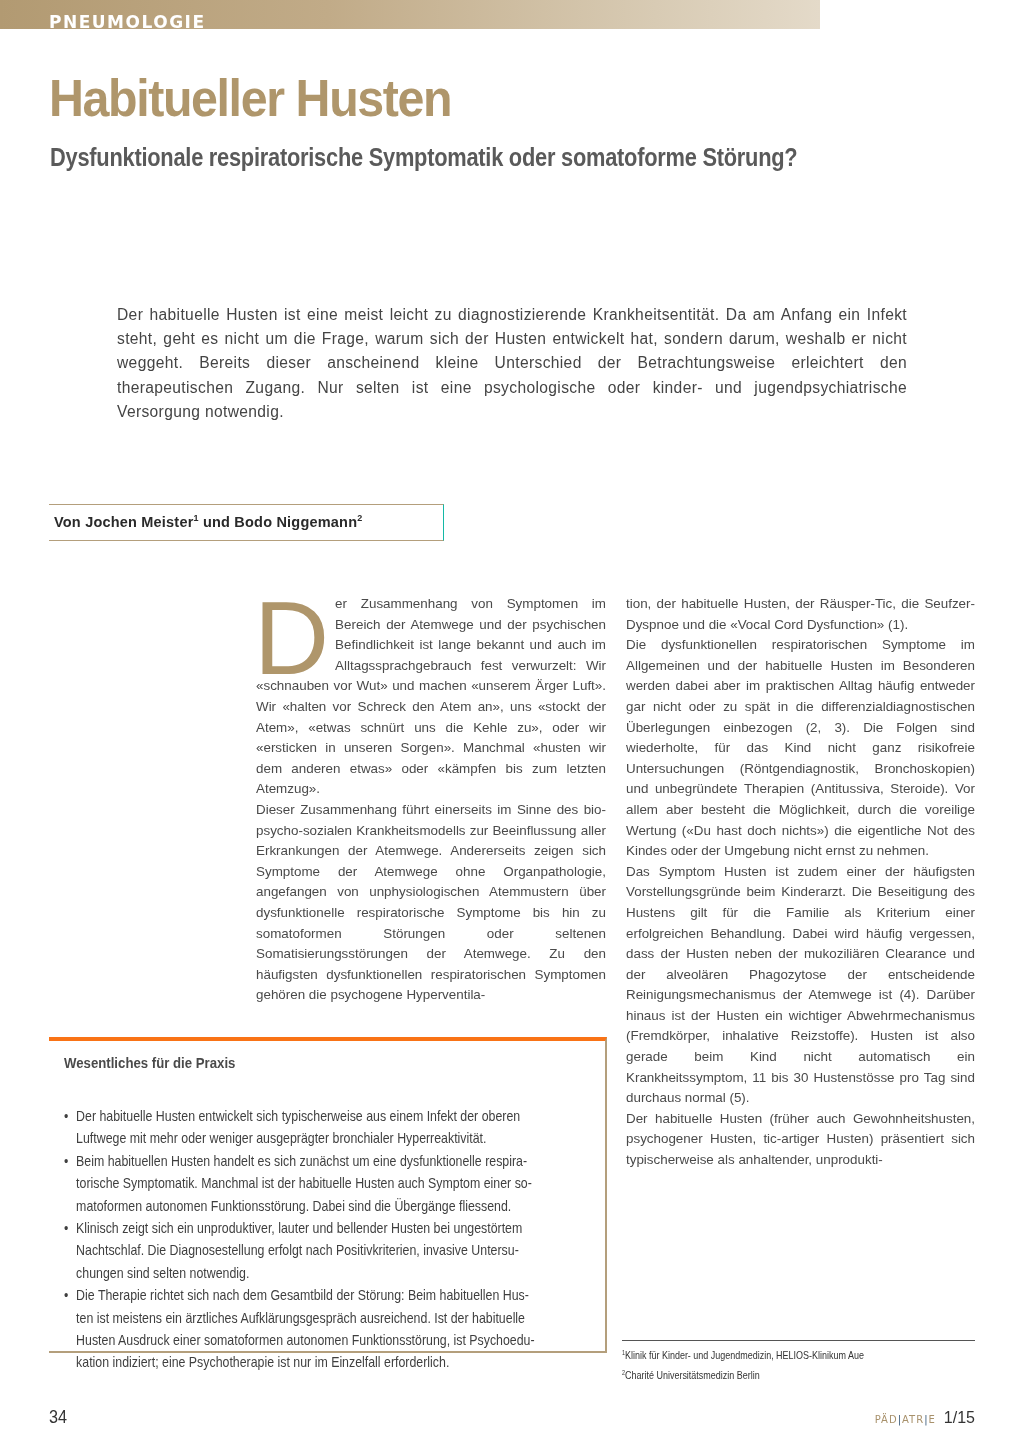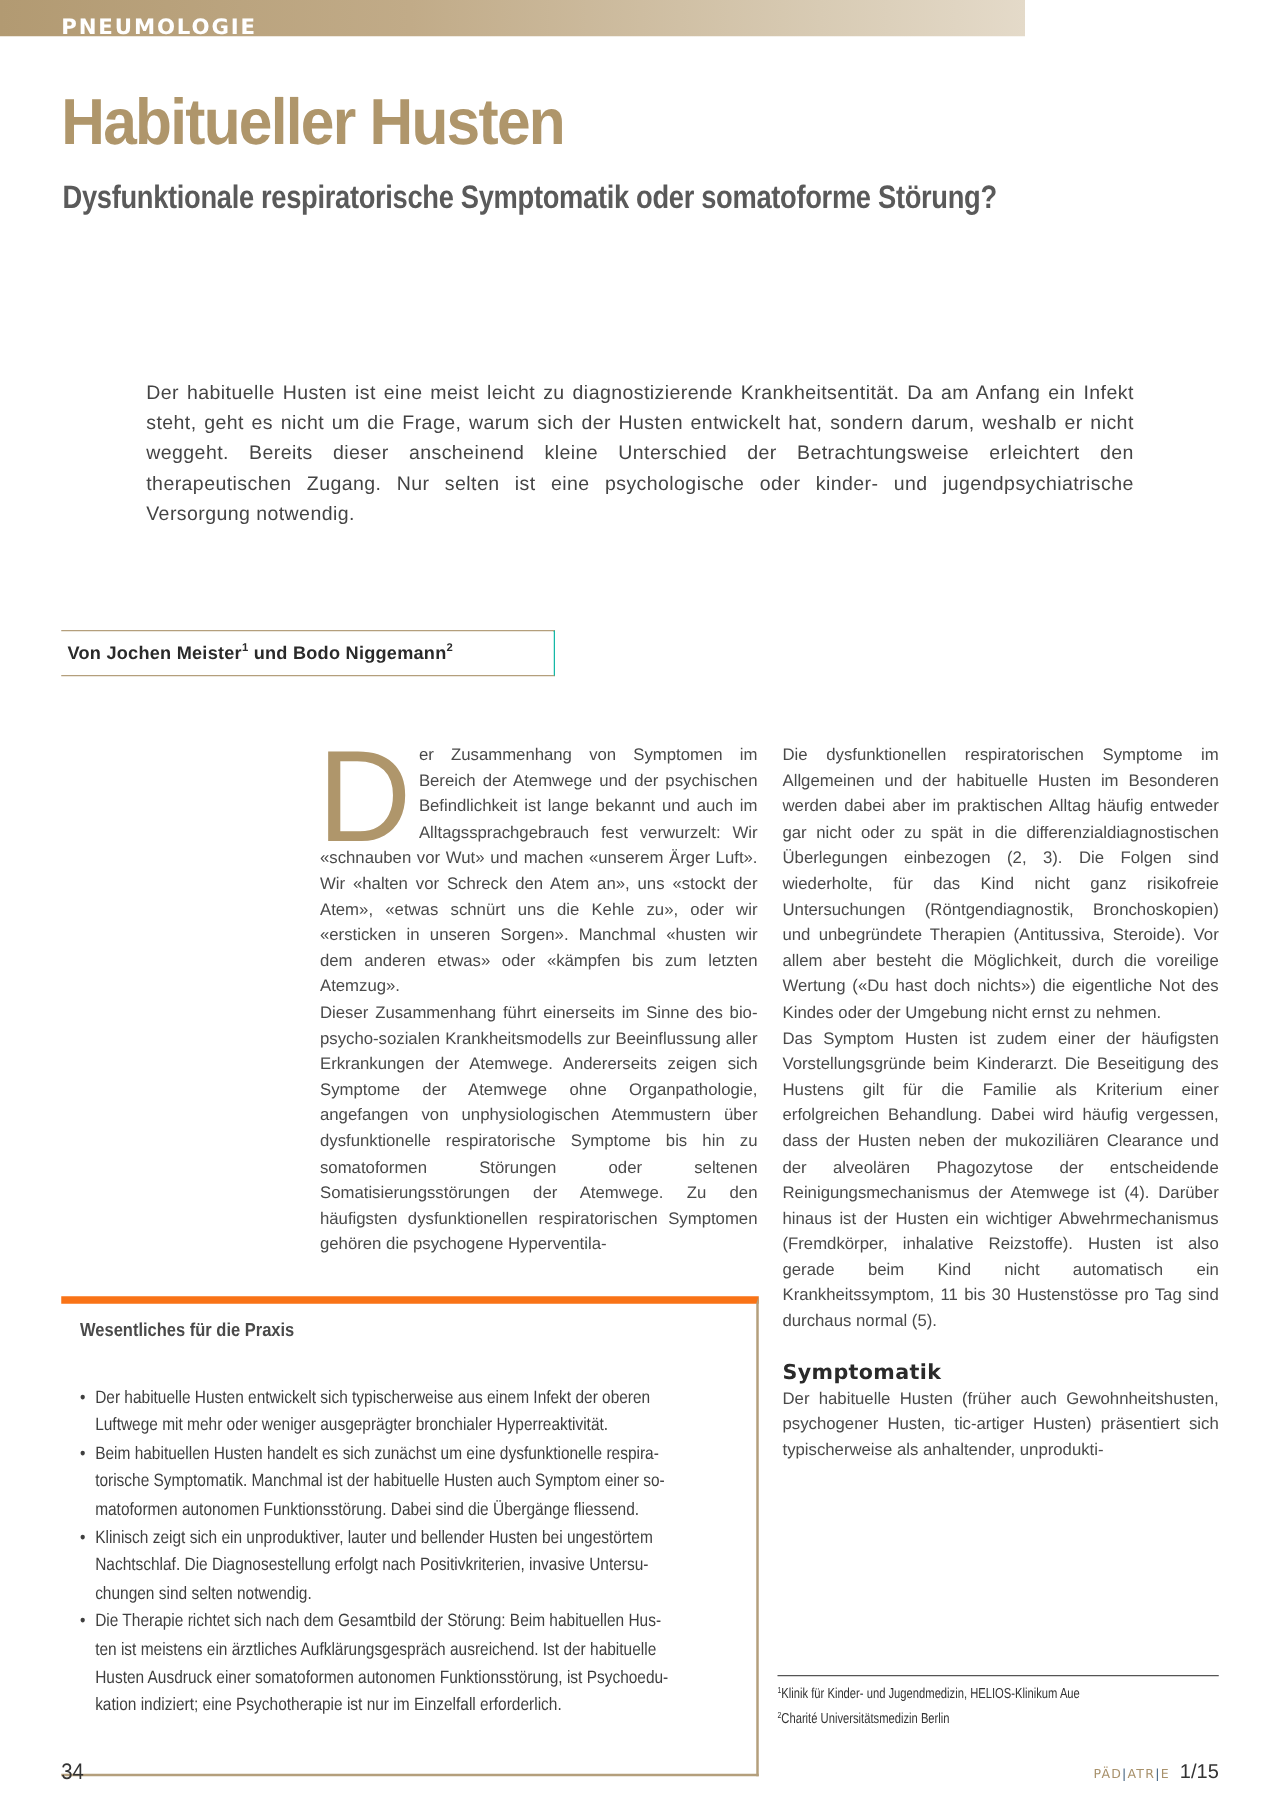--- a/index.html
+++ b/index.html
@@ -56,22 +56,22 @@
       float: left; font-size: 104px; line-height: 80px; color: #af966b;
       margin: 4px 6px -4px -2px; height: 80px; font-family: "Liberation Sans", sans-serif;
     }
 
     .h2 {
       font-family: "DejaVu Sans", sans-serif; font-size: 16.5px; font-weight: bold; color: #2a2a2a;
       margin-top: 19px; line-height: 22px; letter-spacing: 0.3px; font-weight: 600;
     }
 
     .box {
-      position: absolute; left: 49px; top: 1037px; width: 558px; height: 384px;
-      border-top: 6px solid #f97316; border-right: 2px solid #b49f7c; border-bottom: 2px solid #b49f7c;
+      position: absolute; left: 49px; top: 1037px; width: 558px; height: 316px;
+      border-top: 4px solid #f97316; border-right: 2px solid #b49f7c; border-bottom: 2px solid #b49f7c;
       padding: 11px 0 15px 15px;
     }
     .box-title {
       font-family: "Liberation Sans", sans-serif; font-weight: bold; font-size: 15px; color: #4a4a4a;
       transform: scaleX(0.88); transform-origin: left top; white-space: nowrap; line-height: 22px;
     }
     .box ul { list-style: none; margin-top: 31px; }
     .box li {
       position: relative; padding-left: 14px; font-size: 14.3px; line-height: 22.4px; color: #3f3f3f;
       width: 600px; transform: scaleX(0.865); transform-origin: left top; margin-bottom: 0;
@@ -119,23 +119,23 @@
 <div class="authors">
   <span>Von Jochen Meister</span><sup>1</sup><span> und Bodo Niggemann</span><sup>2</sup>
 </div>
 
 <div class="col col1">
   <p><span class="dropcap">D</span><span>er Zusammenhang von Symptomen im Bereich der Atemwege und der psychischen Befindlichkeit ist lange bekannt und auch im Alltagssprachgebrauch fest verwurzelt: Wir «schnauben vor Wut» und machen «unserem Ärger Luft». Wir «halten vor Schreck den Atem an», uns «stockt der Atem», «etwas schnürt uns die Kehle zu», oder wir «ersticken in unseren Sorgen». Manchmal «husten wir dem anderen etwas» oder «kämpfen bis zum letzten Atemzug».</span></p>
   <p>Dieser Zusammenhang führt einerseits im Sinne des bio-psycho-sozialen Krankheitsmodells zur Beeinflussung aller Erkrankungen der Atemwege. Andererseits zeigen sich Symptome der Atemwege ohne Organpathologie, angefangen von unphysiologischen Atemmustern über dysfunktionelle respiratorische Symptome bis hin zu somatoformen Störungen oder seltenen Somatisierungsstörungen der Atemwege. Zu den häufigsten dysfunktionellen respiratorischen Symptomen gehören die psychogene Hyperventila-</p>
 </div>
 
 <div class="col col2">
+  <p>tion, der habituelle Husten, der Räusper-Tic, die Seufzer-Dyspnoe und die «Vocal Cord Dysfunction» (1).</p>
   <p>Die dysfunktionellen respiratorischen Symptome im Allgemeinen und der habituelle Husten im Besonderen werden dabei aber im praktischen Alltag häufig entweder gar nicht oder zu spät in die differenzialdiagnostischen Überlegungen einbezogen (2, 3). Die Folgen sind wiederholte, für das Kind nicht ganz risikofreie Untersuchungen (Röntgendiagnostik, Bronchoskopien) und unbegründete Therapien (Antitussiva, Steroide). Vor allem aber besteht die Möglichkeit, durch die voreilige Wertung («Du hast doch nichts») die eigentliche Not des Kindes oder der Umgebung nicht ernst zu nehmen.</p>
   <p>Das Symptom Husten ist zudem einer der häufigsten Vorstellungsgründe beim Kinderarzt. Die Beseitigung des Hustens gilt für die Familie als Kriterium einer erfolgreichen Behandlung. Dabei wird häufig vergessen, dass der Husten neben der mukoziliären Clearance und der alveolären Phagozytose der entscheidende Reinigungsmechanismus der Atemwege ist (4). Darüber hinaus ist der Husten ein wichtiger Abwehrmechanismus (Fremdkörper, inhalative Reizstoffe). Husten ist also gerade beim Kind nicht automatisch ein Krankheitssymptom, 11 bis 30 Hustenstösse pro Tag sind durchaus normal (5).</p>
-  <h3 class="h2">Symptomatik</h3>
   <p>Der habituelle Husten (früher auch Gewohnheitshusten, psychogener Husten, tic-artiger Husten) präsentiert sich typischerweise als anhaltender, unprodukti-</p>
 </div>
 
 <div class="box">
   <div class="box-title">Wesentliches für die Praxis</div>
   <ul>
     <li>
       <span class="line">Der habituelle Husten entwickelt sich typischerweise aus einem Infekt der oberen</span>
       <span class="line">Luftwege mit mehr oder weniger ausgeprägter bronchialer Hyperreaktivität.</span>
     </li>

